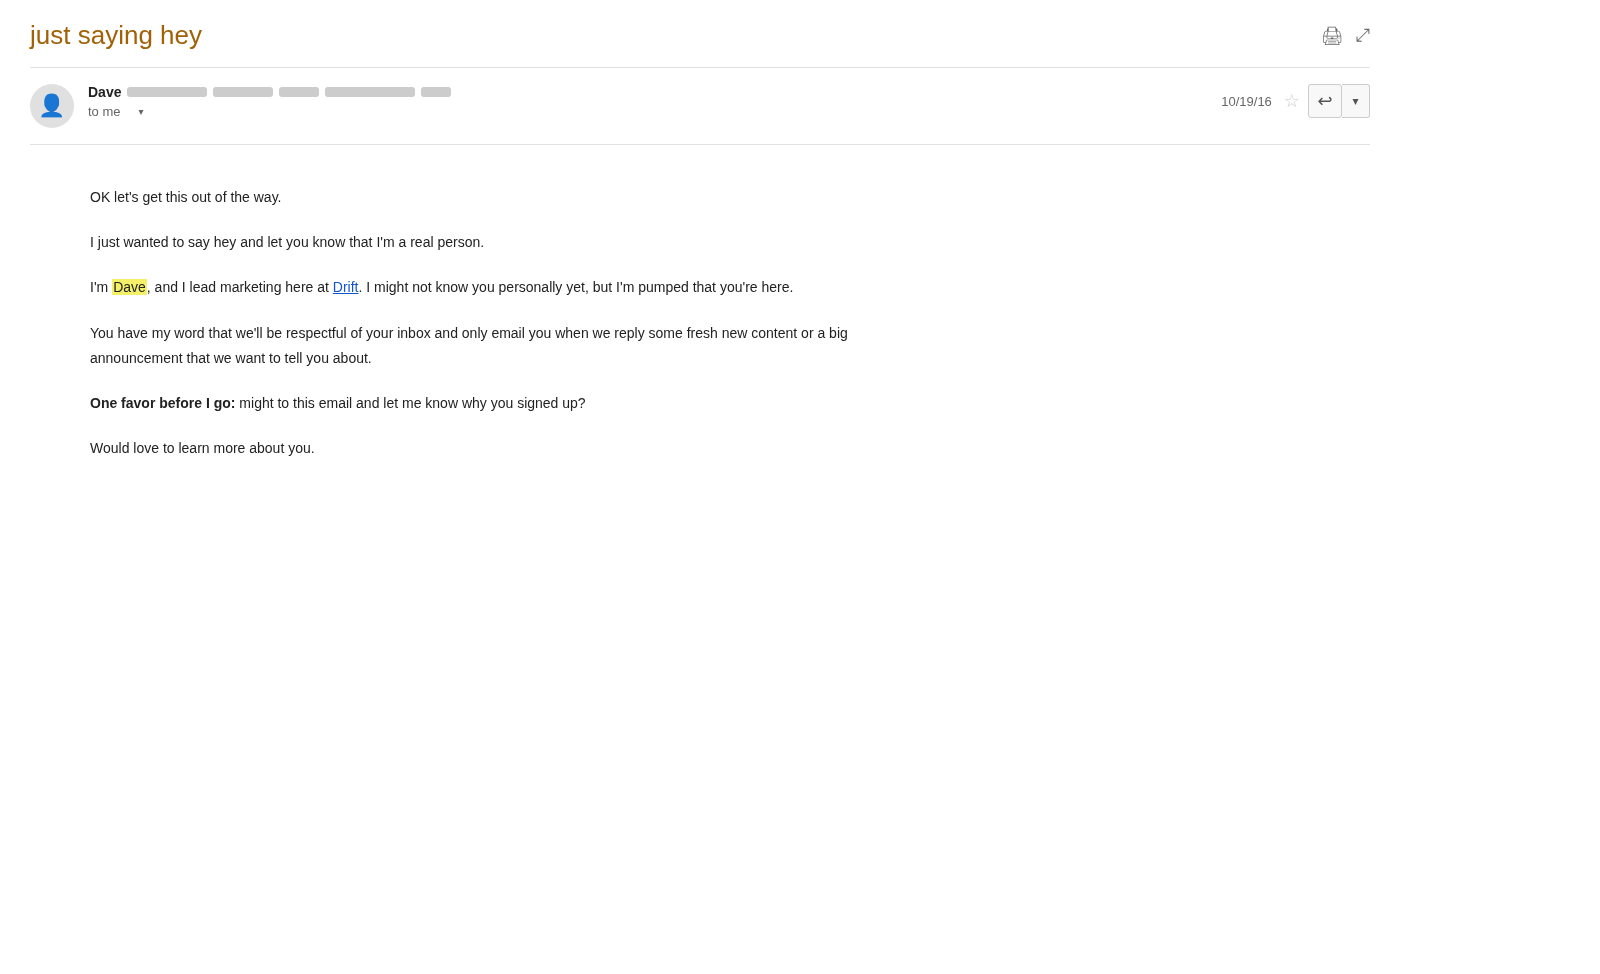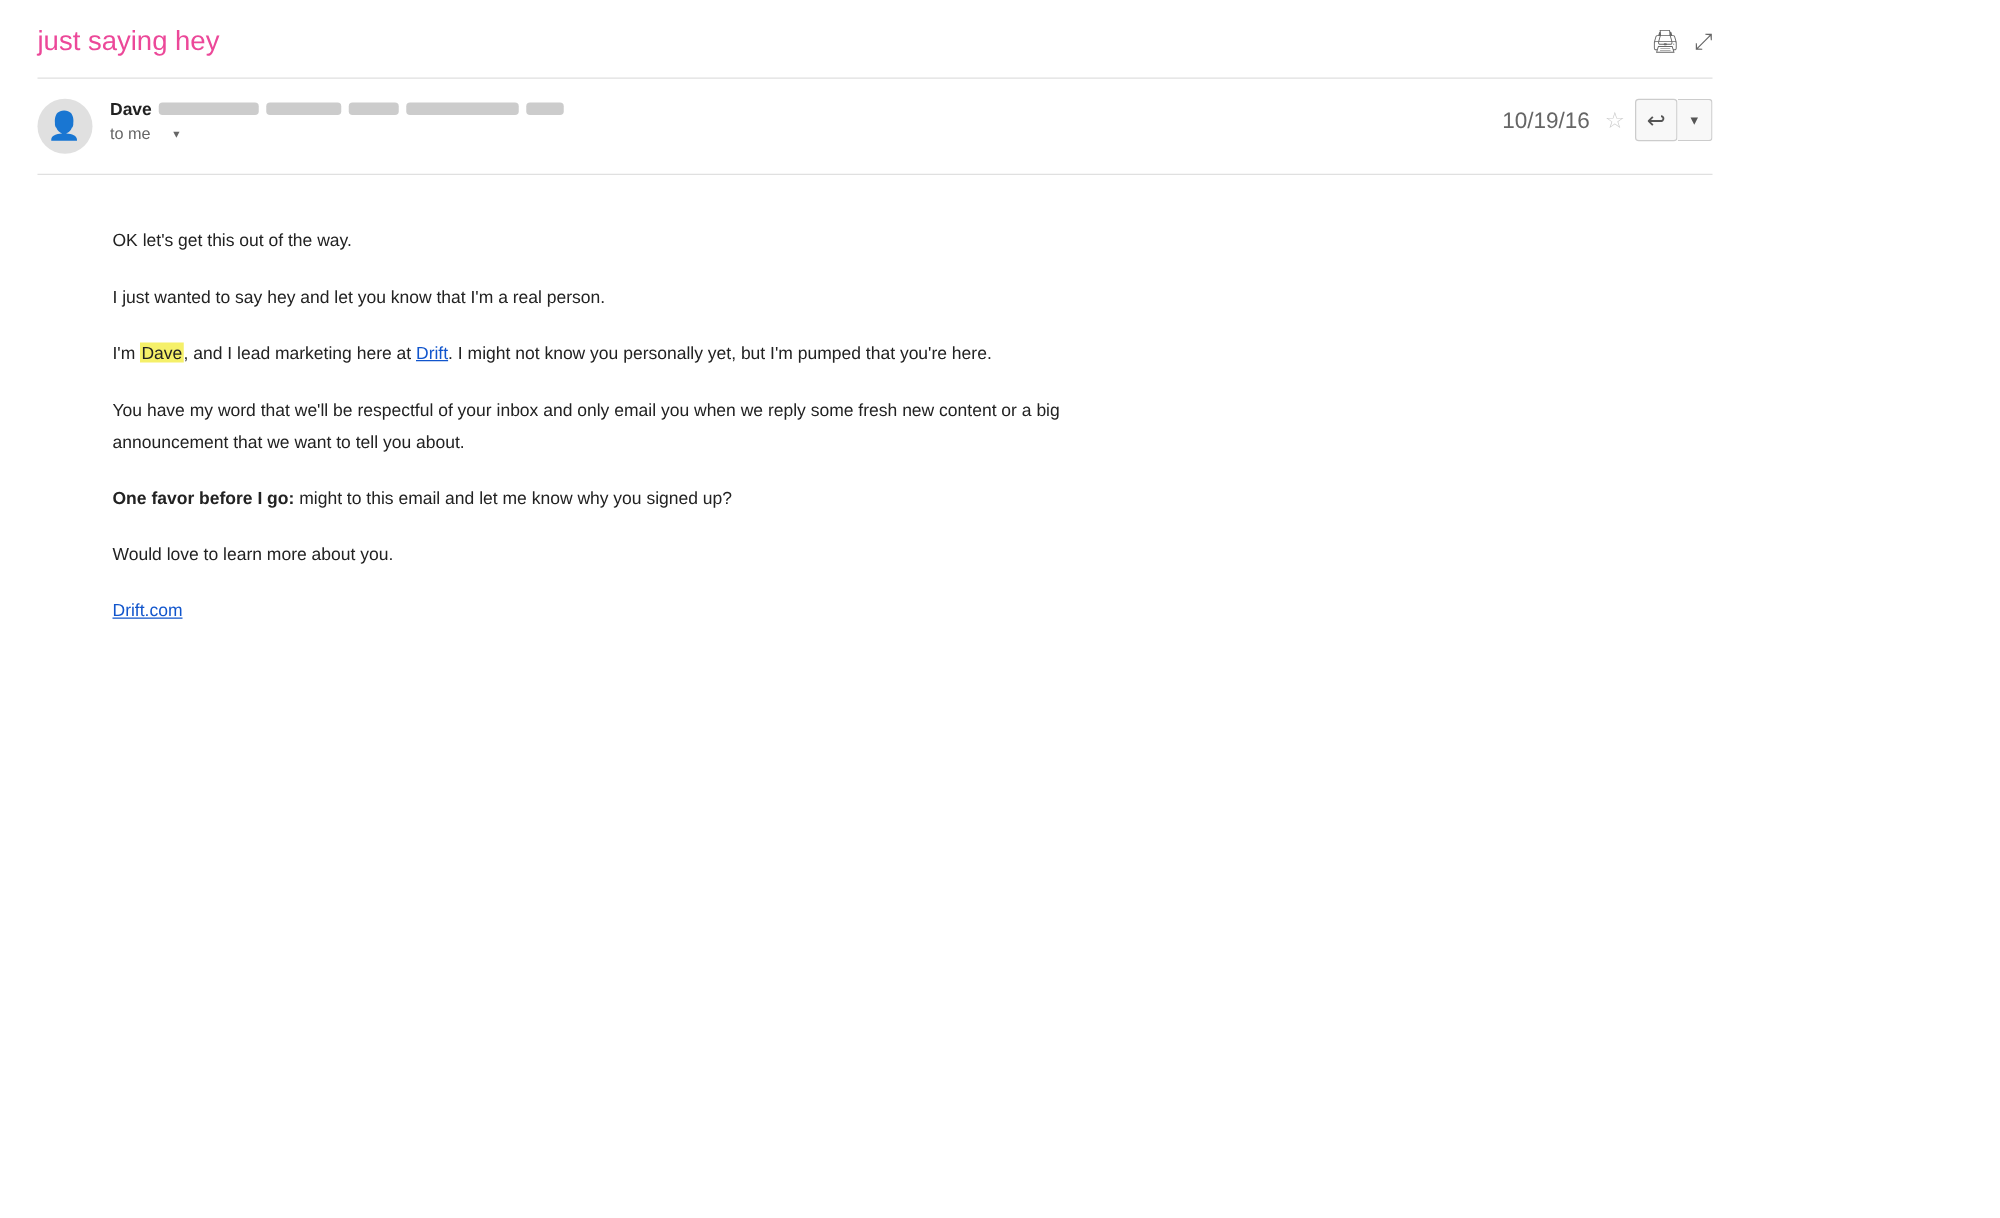--- a/index.html
+++ b/index.html
@@ -25,23 +25,23 @@
     
     .email-header-top {
       display: flex;
       justify-content: space-between;
       align-items: center;
       padding-bottom: 16px;
       border-bottom: none;
     }
 
     .email-subject {
-      font-size: 22px;
+      font-size: 26px;
       font-weight: normal;
-      color: #ec4899;
+      color: #a16207;
     }
 
     .header-icons {
       display: flex;
       align-items: center;
       gap: 12px;
     }
 
     .header-icon {
       color: #666;
@@ -128,21 +128,21 @@
       cursor: pointer;
     }
 
     .sender-right {
       display: flex;
       align-items: center;
       gap: 12px;
     }
 
     .email-date {
-      font-size: 18px;
+      font-size: 13px;
       color: #666;
     }
 
     .action-icons {
       display: flex;
       align-items: center;
       gap: 8px;
     }
 
     .star-icon {
@@ -284,17 +284,14 @@
     <p>You have my word that we'll be respectful of your inbox and only email you when we reply some fresh new content or a big announcement that we want to tell you about.</p>
 
     <p>
       <span class="bold-text">One favor before I go:</span><span> might to this email and let me know why you signed up?</span>
     </p>
 
     <p>Would love to learn more about you.</p>
 
 
 
-    <p>
-      <a class="drift-link">Drift.com</a>
-    </p>
   </div>
 </div>
 
 </body></html>

